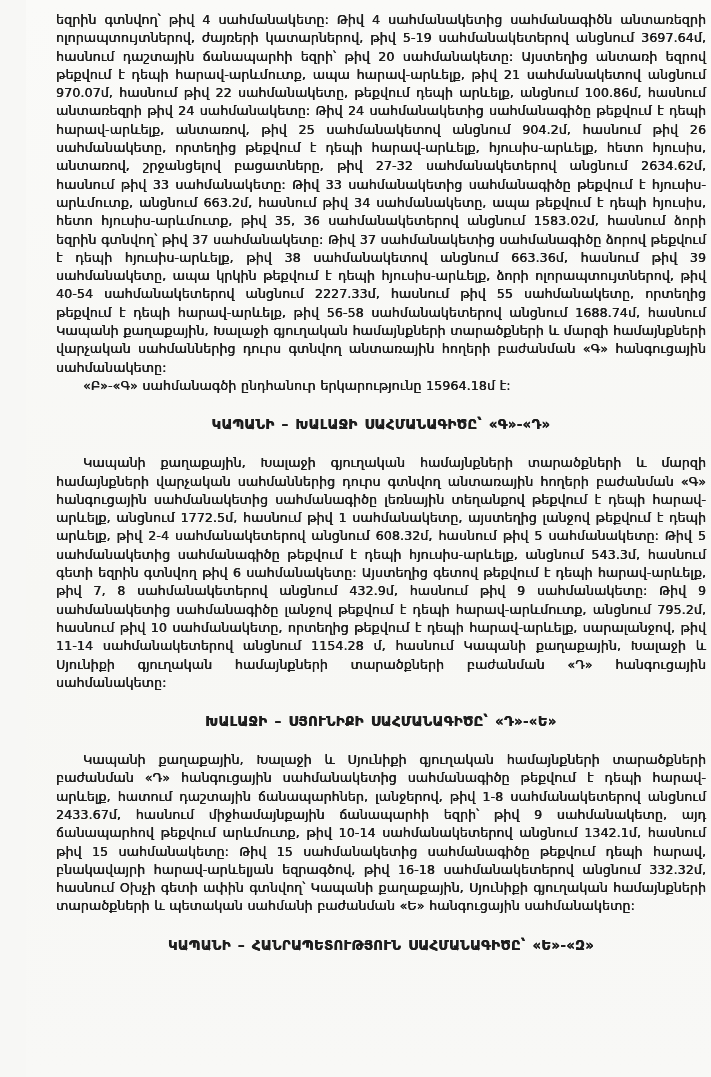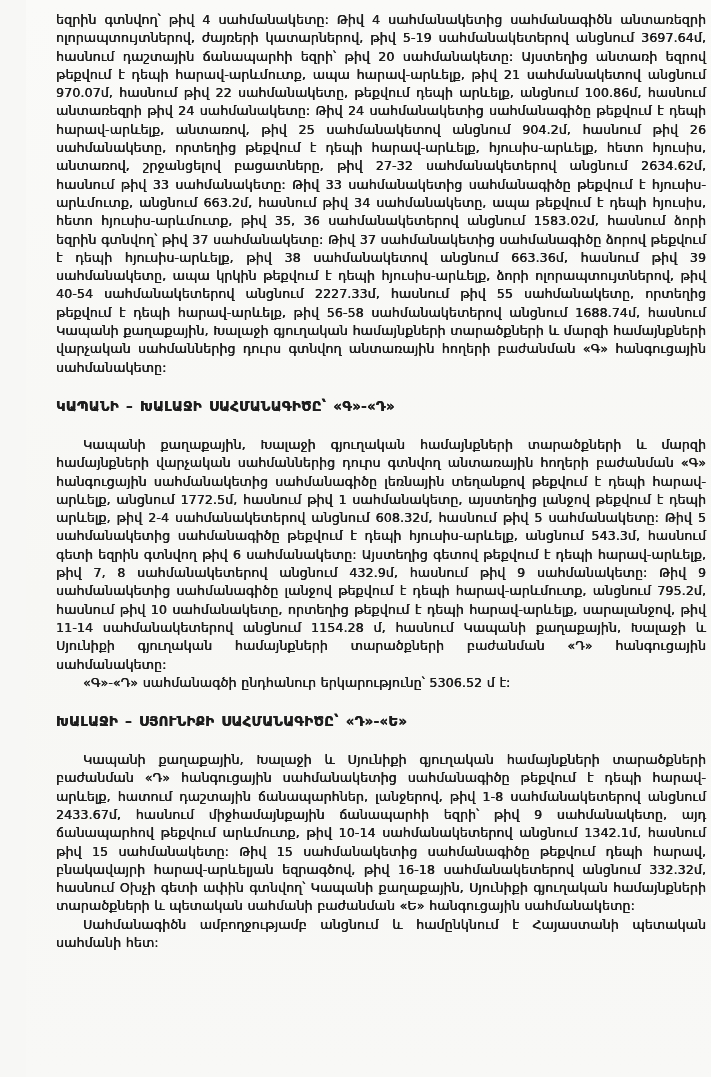--- a/index.html
+++ b/index.html
@@ -27,35 +27,35 @@
     text-align: justify;
     word-spacing: 0.5px;
     letter-spacing: 0.1px;
   }
   p.indent { text-indent: 27px; }
   h2.heading {
     margin: 21px 0 21px 0;
     font-size: 13.2px;
     line-height: 17px;
     font-weight: bold;
-    text-align: left;
+    text-align: center;
     letter-spacing: 0.4px;
     word-spacing: 2px;
   }
   h2.last { margin-bottom: 26px; }
 </style>
 </head>
 <body>
 
 <div class="page">
 
   <p class="body">եզրին գտնվող՝ թիվ 4 սահմանակետը: Թիվ 4 սահմանակետից սահմանագիծն անտառեզրի ոլորապտույտներով, ժայռերի կատարներով, թիվ 5-19 սահմանակետերով անցնում 3697.64մ, հասնում դաշտային ճանապարհի եզրի՝ թիվ 20 սահմանակետը: Այստեղից անտառի եզրով թեքվում է դեպի հարավ-արևմուտք, ապա հարավ-արևելք, թիվ 21 սահմանակետով անցնում 970.07մ, հասնում թիվ 22 սահմանակետը, թեքվում դեպի արևելք, անցնում 100.86մ, հասնում անտառեզրի թիվ 24 սահմանակետը: Թիվ 24 սահմանակետից սահմանագիծը թեքվում է դեպի հարավ-արևելք, անտառով, թիվ 25 սահմանակետով անցնում 904.2մ, հասնում թիվ 26 սահմանակետը, որտեղից թեքվում է դեպի հարավ-արևելք, հյուսիս-արևելք, հետո հյուսիս, անտառով, շրջանցելով բացատները, թիվ 27-32 սահմանակետերով անցնում 2634.62մ, հասնում թիվ 33 սահմանակետը: Թիվ 33 սահմանակետից սահմանագիծը թեքվում է հյուսիս-արևմուտք, անցնում 663.2մ, հասնում թիվ 34 սահմանակետը, ապա թեքվում է դեպի հյուսիս, հետո հյուսիս-արևմուտք, թիվ 35, 36 սահմանակետերով անցնում 1583.02մ, հասնում ձորի եզրին գտնվող՝ թիվ 37 սահմանակետը: Թիվ 37 սահմանակետից սահմանագիծը ձորով թեքվում է դեպի հյուսիս-արևելք, թիվ 38 սահմանակետով անցնում 663.36մ, հասնում թիվ 39 սահմանակետը, ապա կրկին թեքվում է դեպի հյուսիս-արևելք, ձորի ոլորապտույտներով, թիվ 40-54 սահմանակետերով անցնում 2227.33մ, հասնում թիվ 55 սահմանակետը, որտեղից թեքվում է դեպի հարավ-արևելք, թիվ 56-58 սահմանակետերով անցնում 1688.74մ, հասնում Կապանի քաղաքային, Խալաջի գյուղական համայնքների տարածքների և մարզի համայնքների վարչական սահմաններից դուրս գտնվող անտառային հողերի բաժանման «Գ» հանգուցային սահմանակետը:</p>
+  <p class="body indent">«Բ»-«Գ» սահմանագծի ընդհանուր երկարությունը 15964.18մ է:</p>
 
   <h2 class="heading">ԿԱՊԱՆԻ – ԽԱԼԱՋԻ ՍԱՀՄԱՆԱԳԻԾԸ՝ «Գ»-«Դ»</h2>
   <p class="body indent">Կապանի քաղաքային, Խալաջի գյուղական համայնքների տարածքների և մարզի համայնքների վարչական սահմաններից դուրս գտնվող անտառային հողերի բաժանման «Գ» հանգուցային սահմանակետից սահմանագիծը լեռնային տեղանքով թեքվում է դեպի հարավ-արևելք, անցնում 1772.5մ, հասնում թիվ 1 սահմանակետը, այստեղից լանջով թեքվում է դեպի արևելք, թիվ 2-4 սահմանակետերով անցնում 608.32մ, հասնում թիվ 5 սահմանակետը: Թիվ 5 սահմանակետից սահմանագիծը թեքվում է դեպի հյուսիս-արևելք, անցնում 543.3մ, հասնում գետի եզրին գտնվող թիվ 6 սահմանակետը: Այստեղից գետով թեքվում է դեպի հարավ-արևելք, թիվ 7, 8 սահմանակետերով անցնում 432.9մ, հասնում թիվ 9 սահմանակետը: Թիվ 9 սահմանակետից սահմանագիծը լանջով թեքվում է դեպի հարավ-արևմուտք, անցնում 795.2մ, հասնում թիվ 10 սահմանակետը, որտեղից թեքվում է դեպի հարավ-արևելք, սարալանջով, թիվ 11-14 սահմանակետերով անցնում 1154.28 մ, հասնում Կապանի քաղաքային, Խալաջի և Սյունիքի գյուղական համայնքների տարածքների բաժանման «Դ» հանգուցային սահմանակետը:</p>
-  <p class="body indent">«Գ»-«Դ» սահմանագծի ընդհանուր երկարությունը՝ 5306.52 մ է:</p>
 
   <h2 class="heading">ԽԱԼԱՋԻ – ՍՅՈՒՆԻՔԻ ՍԱՀՄԱՆԱԳԻԾԸ՝ «Դ»-«Ե»</h2>
   <p class="body indent">Կապանի քաղաքային, Խալաջի և Սյունիքի գյուղական համայնքների տարածքների բաժանման «Դ» հանգուցային սահմանակետից սահմանագիծը թեքվում է դեպի հարավ-արևելք, հատում դաշտային ճանապարհներ, լանջերով, թիվ 1-8 սահմանակետերով անցնում 2433.67մ, հասնում միջհամայնքային ճանապարհի եզրի՝ թիվ 9 սահմանակետը, այդ ճանապարհով թեքվում արևմուտք, թիվ 10-14 սահմանակետերով անցնում 1342.1մ, հասնում թիվ 15 սահմանակետը: Թիվ 15 սահմանակետից սահմանագիծը թեքվում դեպի հարավ, բնակավայրի հարավ-արևելյան եզրագծով, թիվ 16-18 սահմանակետերով անցնում 332.32մ, հասնում Օխչի գետի ափին գտնվող՝ Կապանի քաղաքային, Սյունիքի գյուղական համայնքների տարածքների և պետական սահմանի բաժանման «Ե» հանգուցային սահմանակետը:</p>
 
-  <p class="body indent">Սահմանագիծն ամբողջությամբ անցնում և համընկնում է Հայաստանի պետական սահմանի հետ:</p>
+  <h2 class="heading last">ԿԱՊԱՆԻ – ՀԱՆՐԱՊԵՏՈՒԹՅՈՒՆ ՍԱՀՄԱՆԱԳԻԾԸ՝ «Ե»-«Զ»</h2>
 
 </div>
 
 </body></html>

